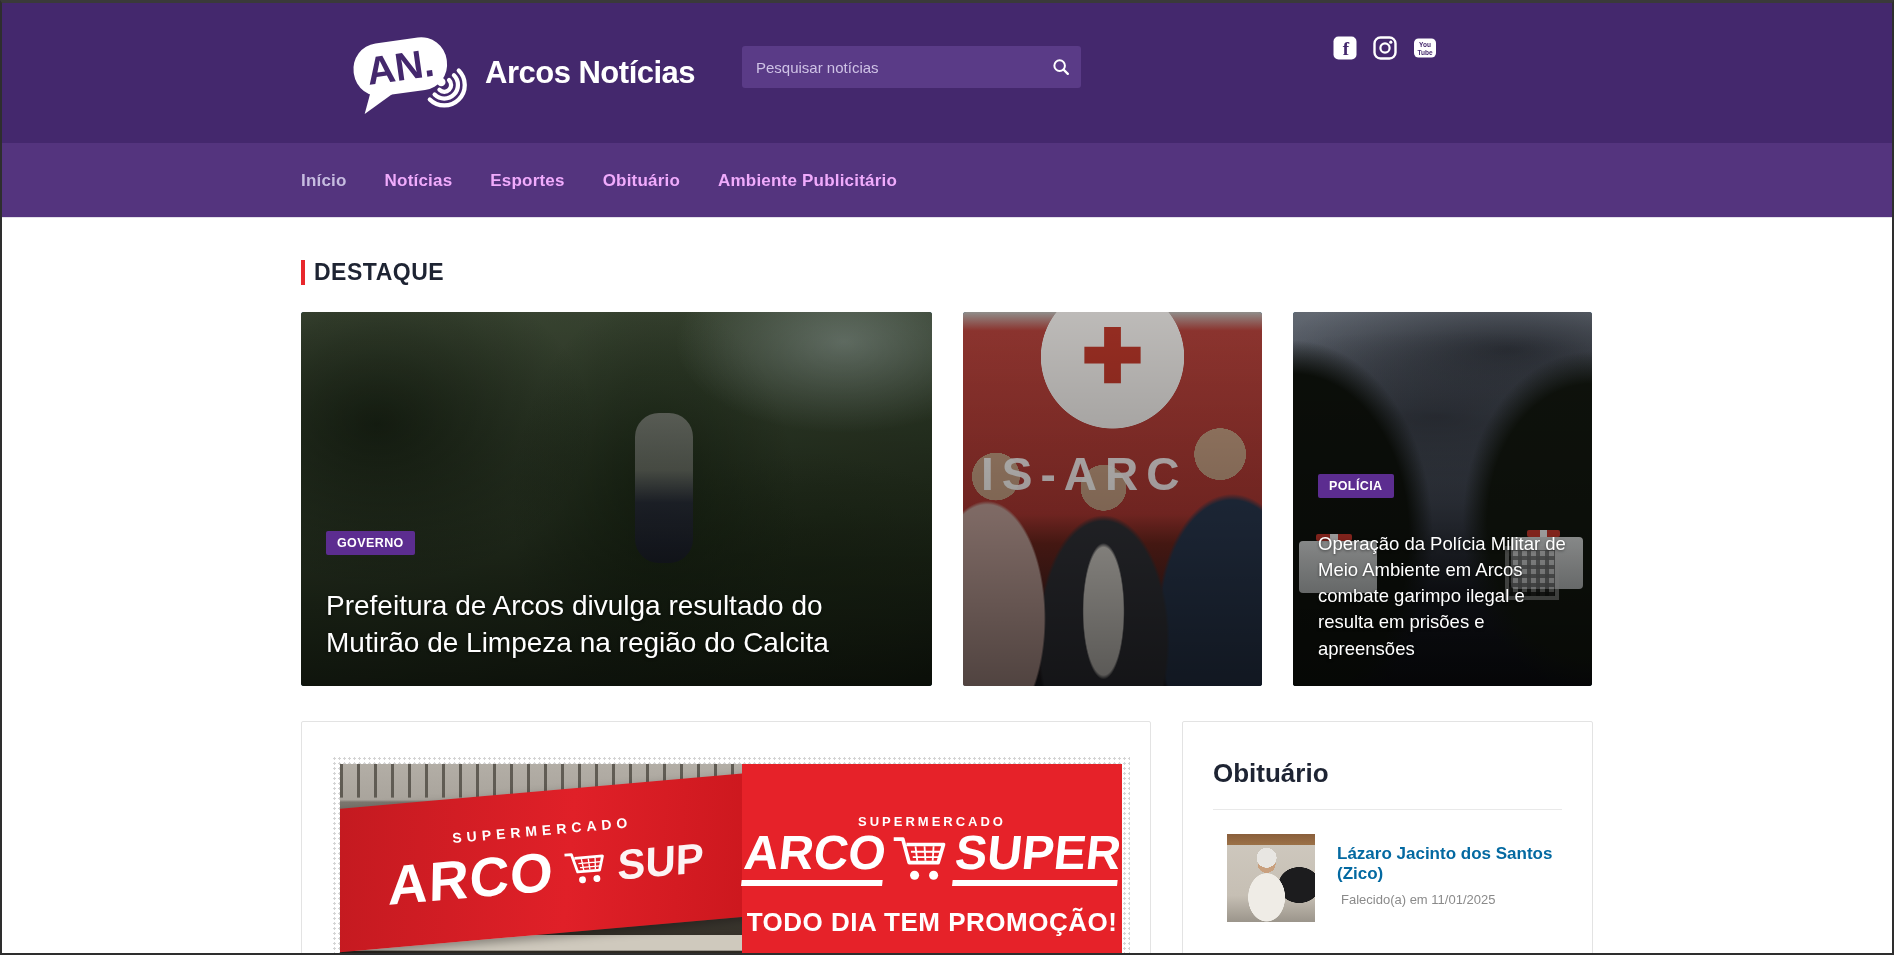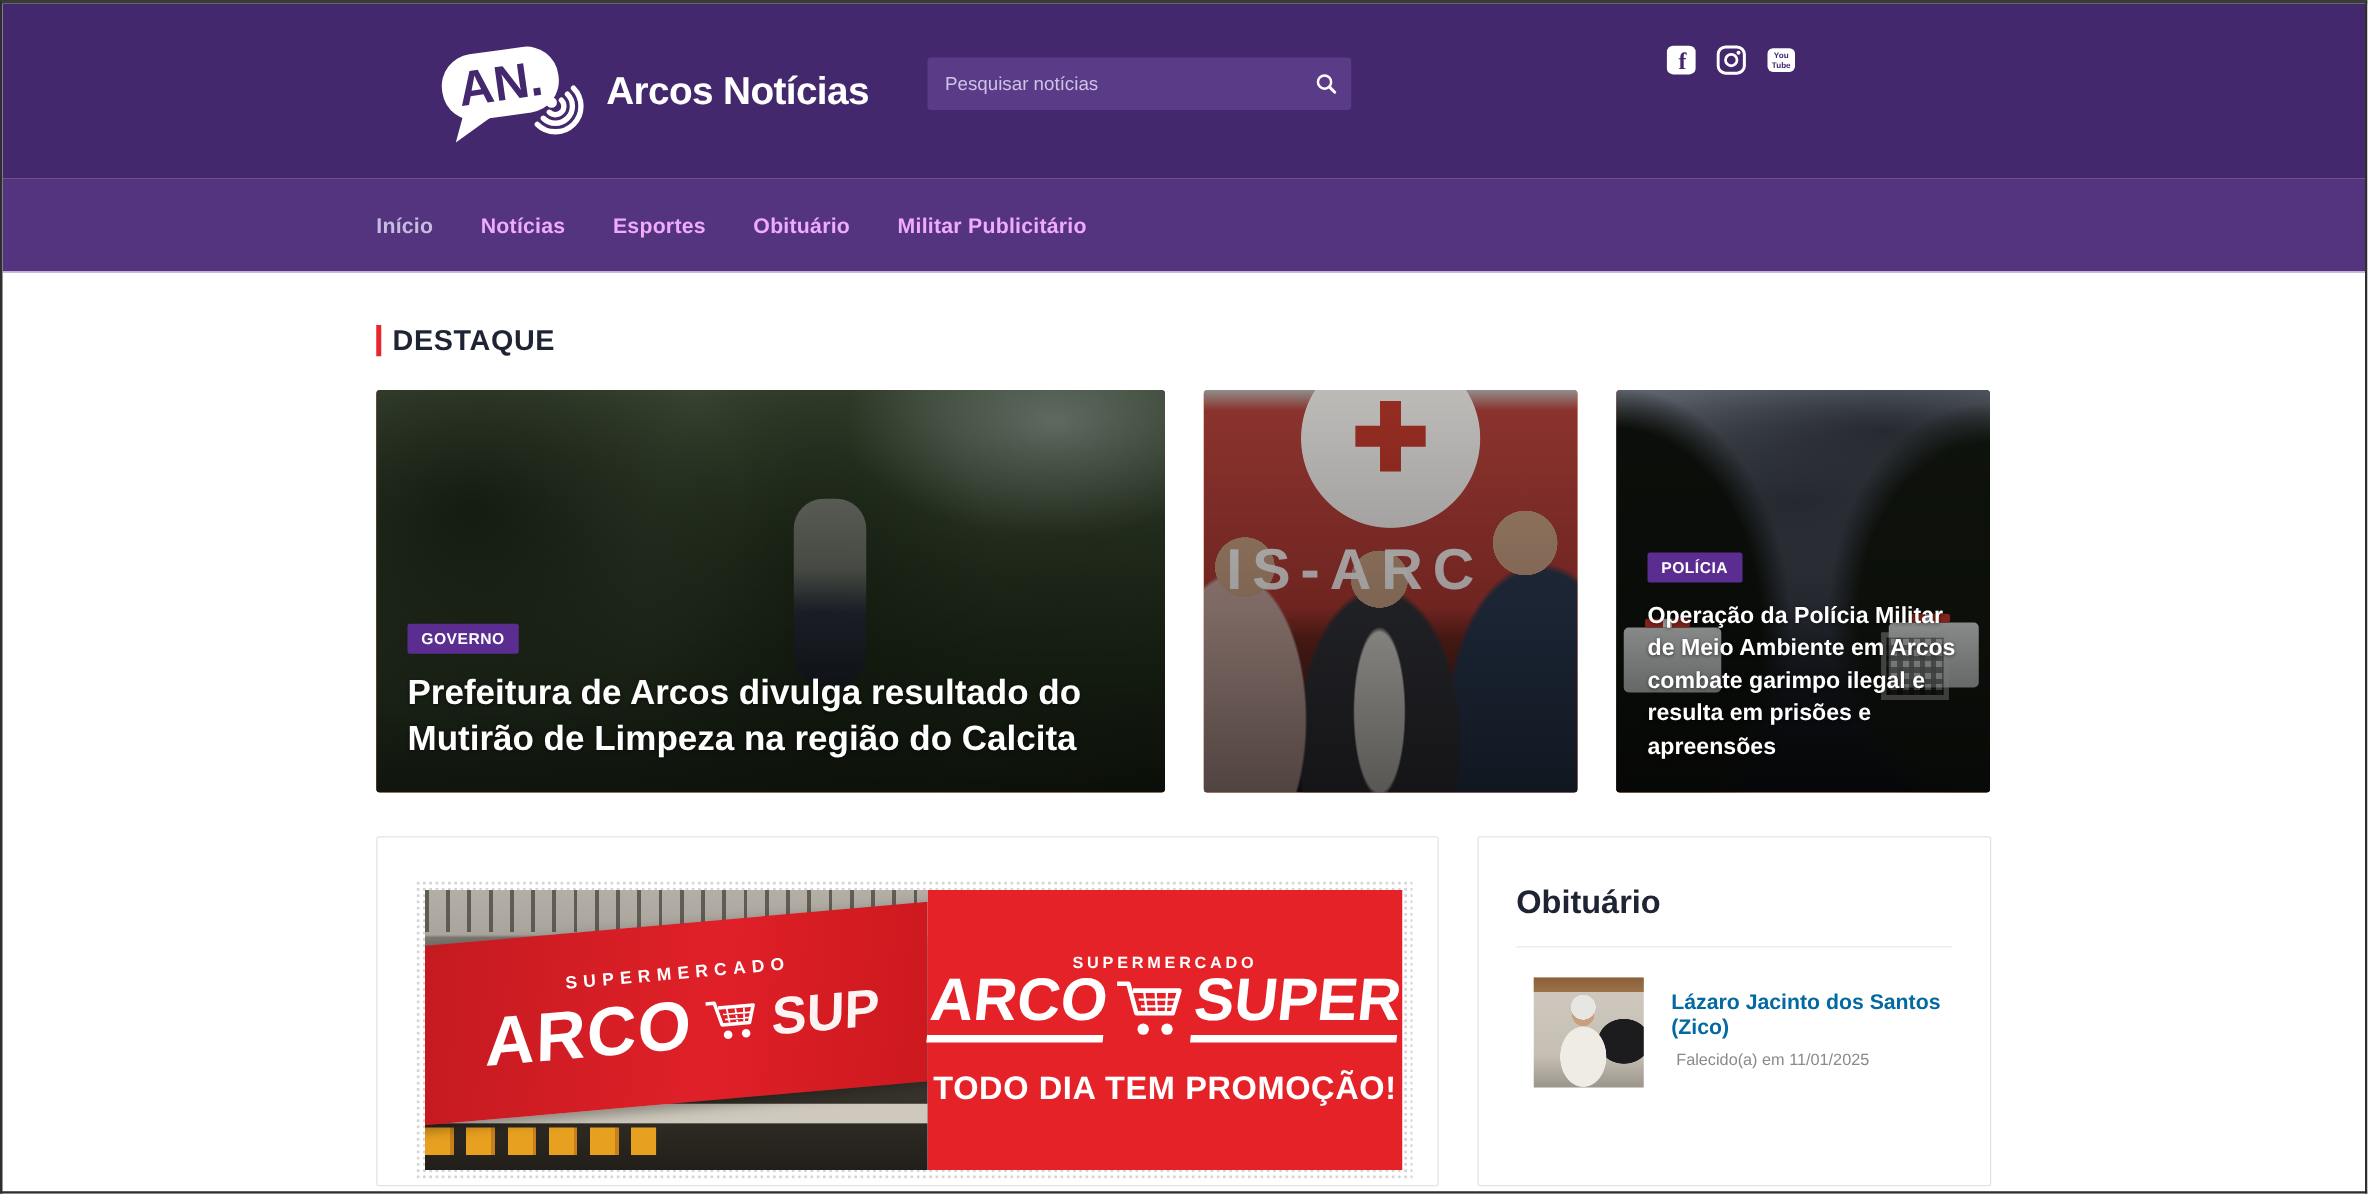--- a/index.html
+++ b/index.html
@@ -31,21 +31,21 @@
   .nav-item.active { color:#c6bce0; }
 
   
   .main { padding-top:41px; }
   .section-title { display:flex; align-items:center; gap:9px; margin-bottom:26px; }
   .section-title .bar { width:4px; height:25px; background:#e8272c; }
   .section-title .txt { font-size:23px; font-weight:bold; color:#1e2433; letter-spacing:0.5px; }
 
   
   .cards { display:flex; gap:31px; }
-  .card { position:relative; height:322px; border-radius:3px; overflow:hidden; cursor:pointer; background:#c2410c; }
+  .card { position:relative; height:374px; border-radius:3px; overflow:hidden; cursor:pointer; background:#0c4a6e; }
   .card.big { width:631px; } .card.small { width:299px; }
   .card-img { position:absolute; inset:0; }
   .img1 { background:
     radial-gradient(ellipse 240px 130px at 86% 8%, rgba(166,182,176,.6), transparent 70%),
     radial-gradient(ellipse 300px 220px at 12% 30%, rgba(16,26,12,.75), transparent 72%),
     radial-gradient(ellipse 190px 280px at 56% 52%, rgba(26,40,20,.85), transparent 75%),
     radial-gradient(ellipse 260px 160px at 80% 70%, rgba(34,48,26,.8), transparent 75%),
     linear-gradient(168deg,#4c5a42 0%,#3d4c35 30%,#2c3a24 62%,#1a2415 100%); }
   .p1-fig { position:absolute; left:53%; top:27%; width:58px; height:150px; border-radius:24px;
     background:linear-gradient(180deg,#8b8f86 0%,#777c72 38%,#2c3040 60%,#1d2030 100%); opacity:.85; }
@@ -76,21 +76,21 @@
     background:linear-gradient(90deg,#d43a2e 0 40%, #fff 40% 60%, #d43a2e 60% 100%); border-radius:2px; }
   .qr { position:absolute; right:11%; bottom:23%; width:54px; height:54px; background:#d9d9d9;
     background-image:repeating-linear-gradient(90deg, rgba(20,20,20,.85) 0 4px, transparent 4px 9px),
       repeating-linear-gradient(0deg, rgba(20,20,20,.85) 0 4px, transparent 4px 9px);
     border:4px solid #d9d9d9; opacity:.5; }
   .card-overlay { position:absolute; inset:0;
     background:linear-gradient(180deg, rgba(0,0,0,.22) 0%, rgba(0,0,0,.38) 55%, rgba(0,0,0,.6) 100%); }
   .card-content { position:absolute; left:0; right:0; bottom:0; padding:0 25px 24px; }
   .badge { display:inline-block; background:#5c2d90; color:#fff; font-size:12.5px; font-weight:bold;
     letter-spacing:0.4px; padding:5px 11px; border-radius:2px; margin-bottom:13px; }
-  .card-title { color:#fff; font-weight:bold; text-shadow:0 1px 3px rgba(0,0,0,.55); }
+  .card-title { color:#fff; font-weight:normal; text-shadow:0 1px 3px rgba(0,0,0,.55);margin-top:20px; }
   .card.big .card-title { font-size:28px; line-height:1.32; }
   .card.small .card-title { font-size:18.5px; line-height:1.42; }
 
   
   .row2 { display:flex; gap:31px; margin-top:35px; align-items:stretch; }
   .panel { background:#fff; border:1px solid #e3e3e3; border-radius:2px; height:280px; }
   .ad-panel { width:850px; padding:34px 0 0 30px; }
   .ad-frame { width:798px; height:240px; padding:8px; cursor:pointer;
     background-image:radial-gradient(#d4d4d4 1px, transparent 1.2px); background-size:5px 5px; }
   .ad-banner { display:flex; width:782px; height:224px; overflow:hidden; }
@@ -183,21 +183,21 @@
       </div>
     </div>
   </div>
 
   <div class="nav">
     <div class="container">
       <span class="nav-item active">Início</span>
       <span class="nav-item">Notícias</span>
       <span class="nav-item">Esportes</span>
       <span class="nav-item">Obituário</span>
-      <span class="nav-item">Militar Publicitário</span>
+      <span class="nav-item">Ambiente Publicitário</span>
     </div>
   </div>
 
   <div class="main container">
 
     <div class="section-title">
       <div class="bar"></div>
       <div class="txt">DESTAQUE</div>
     </div>
 

